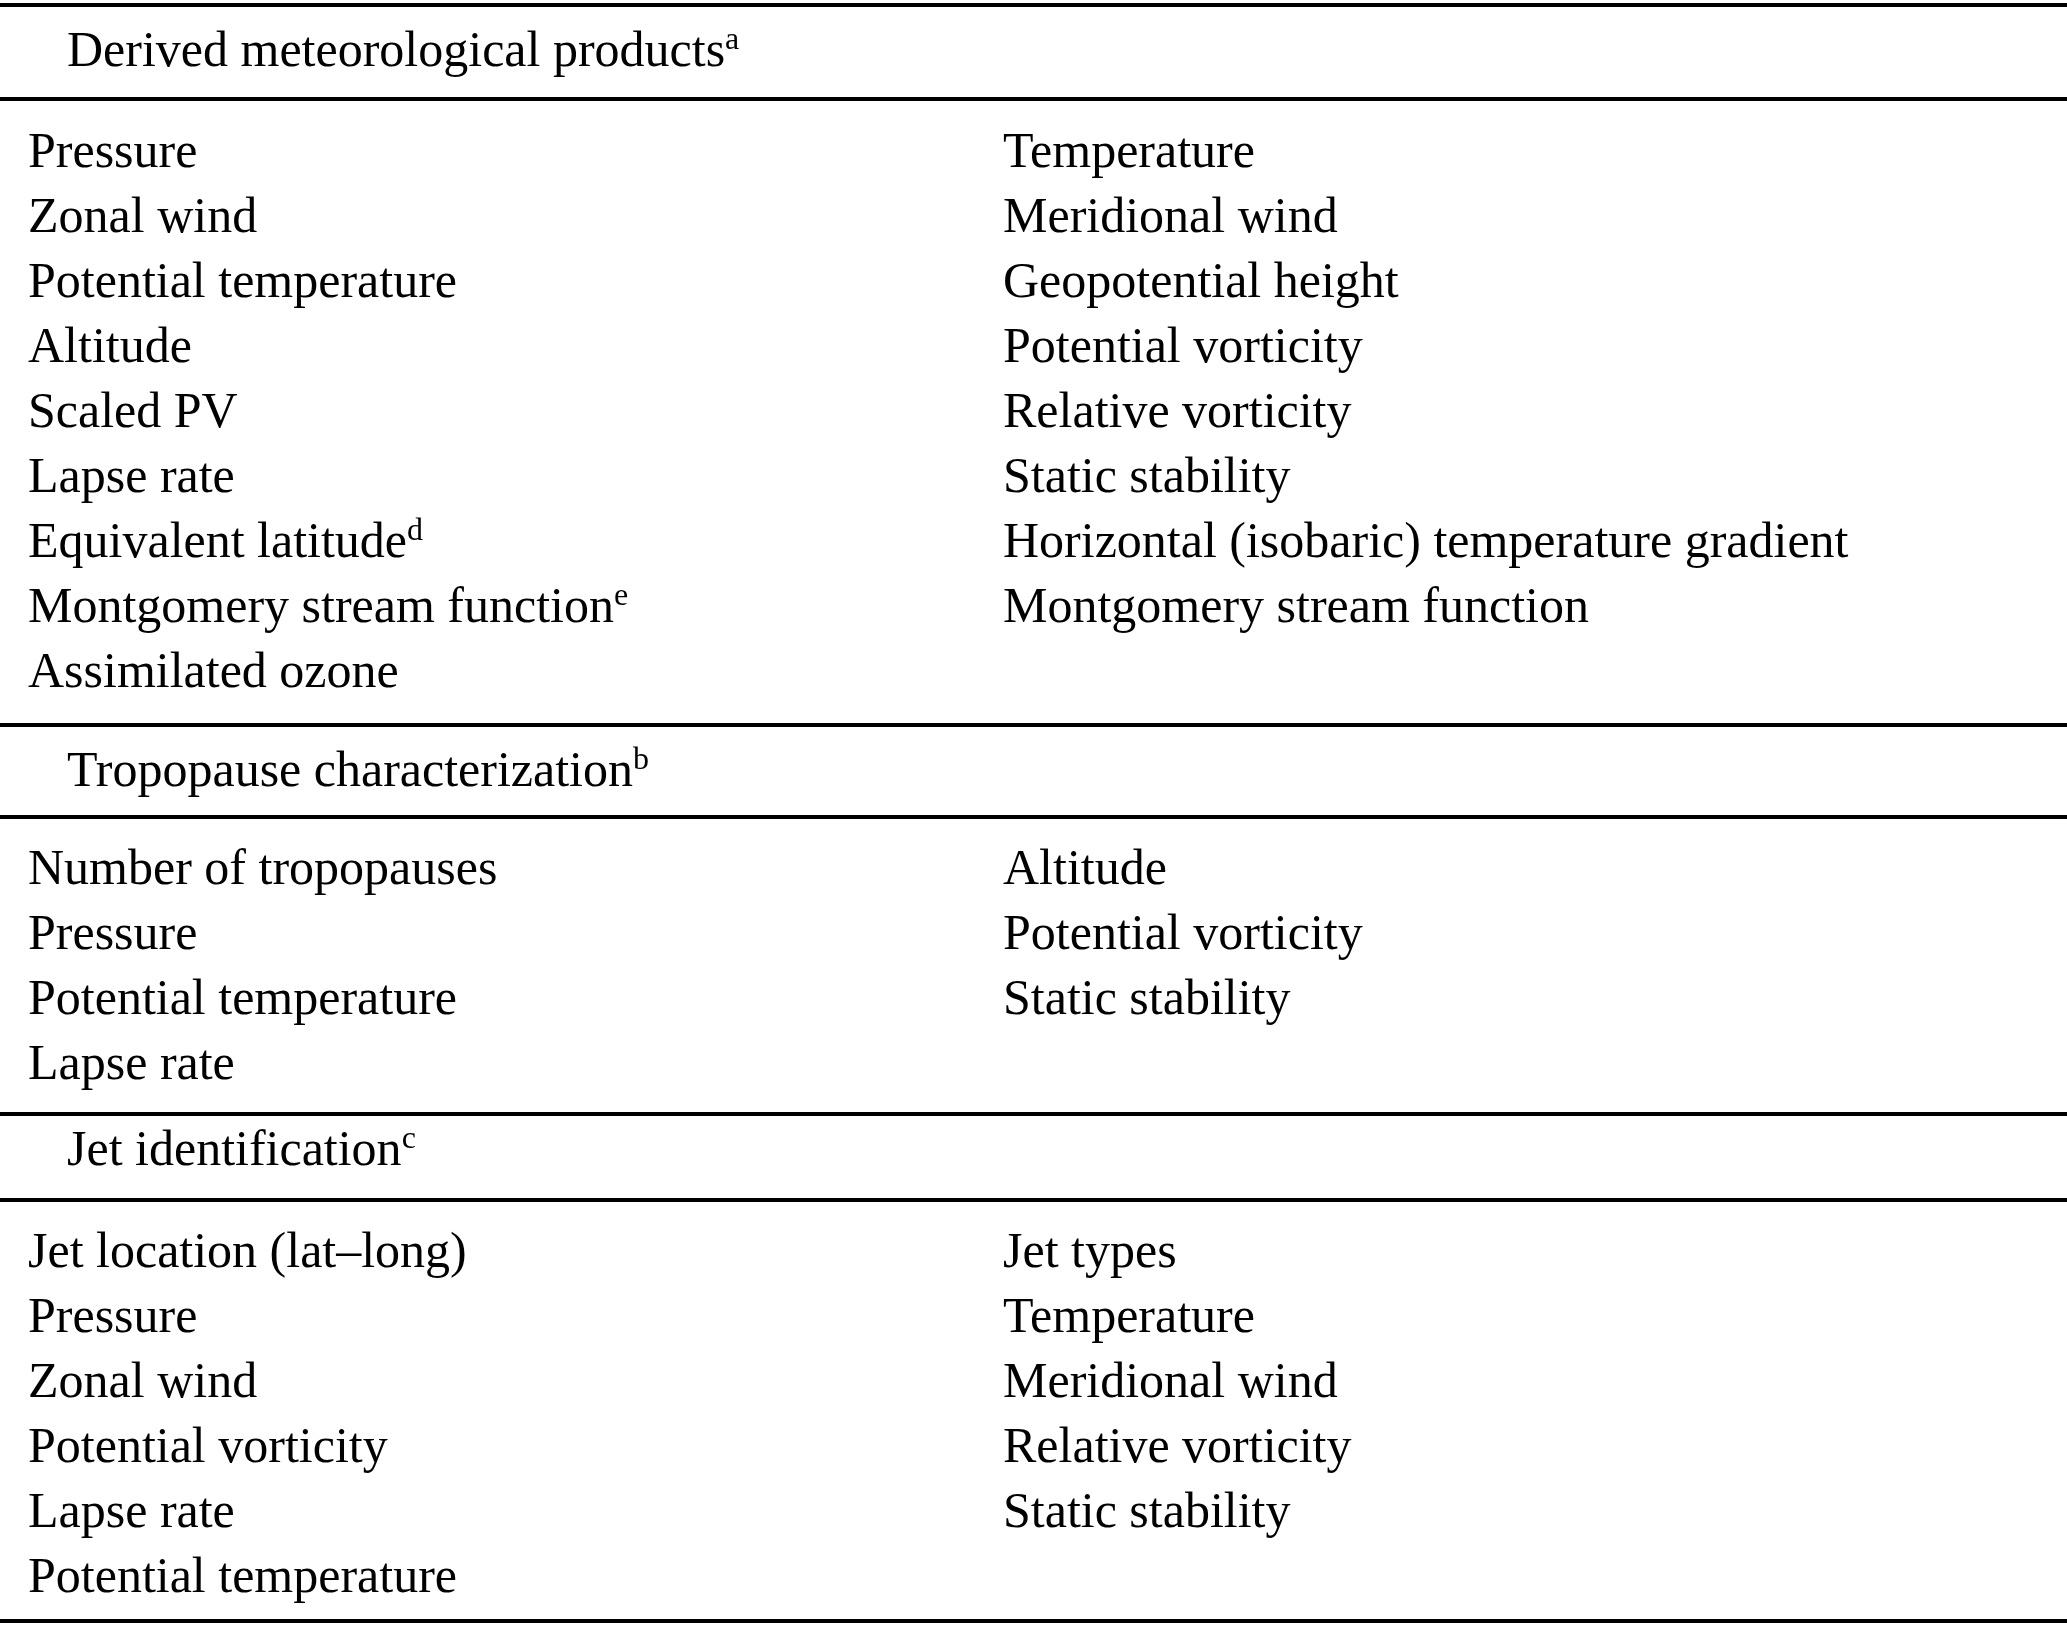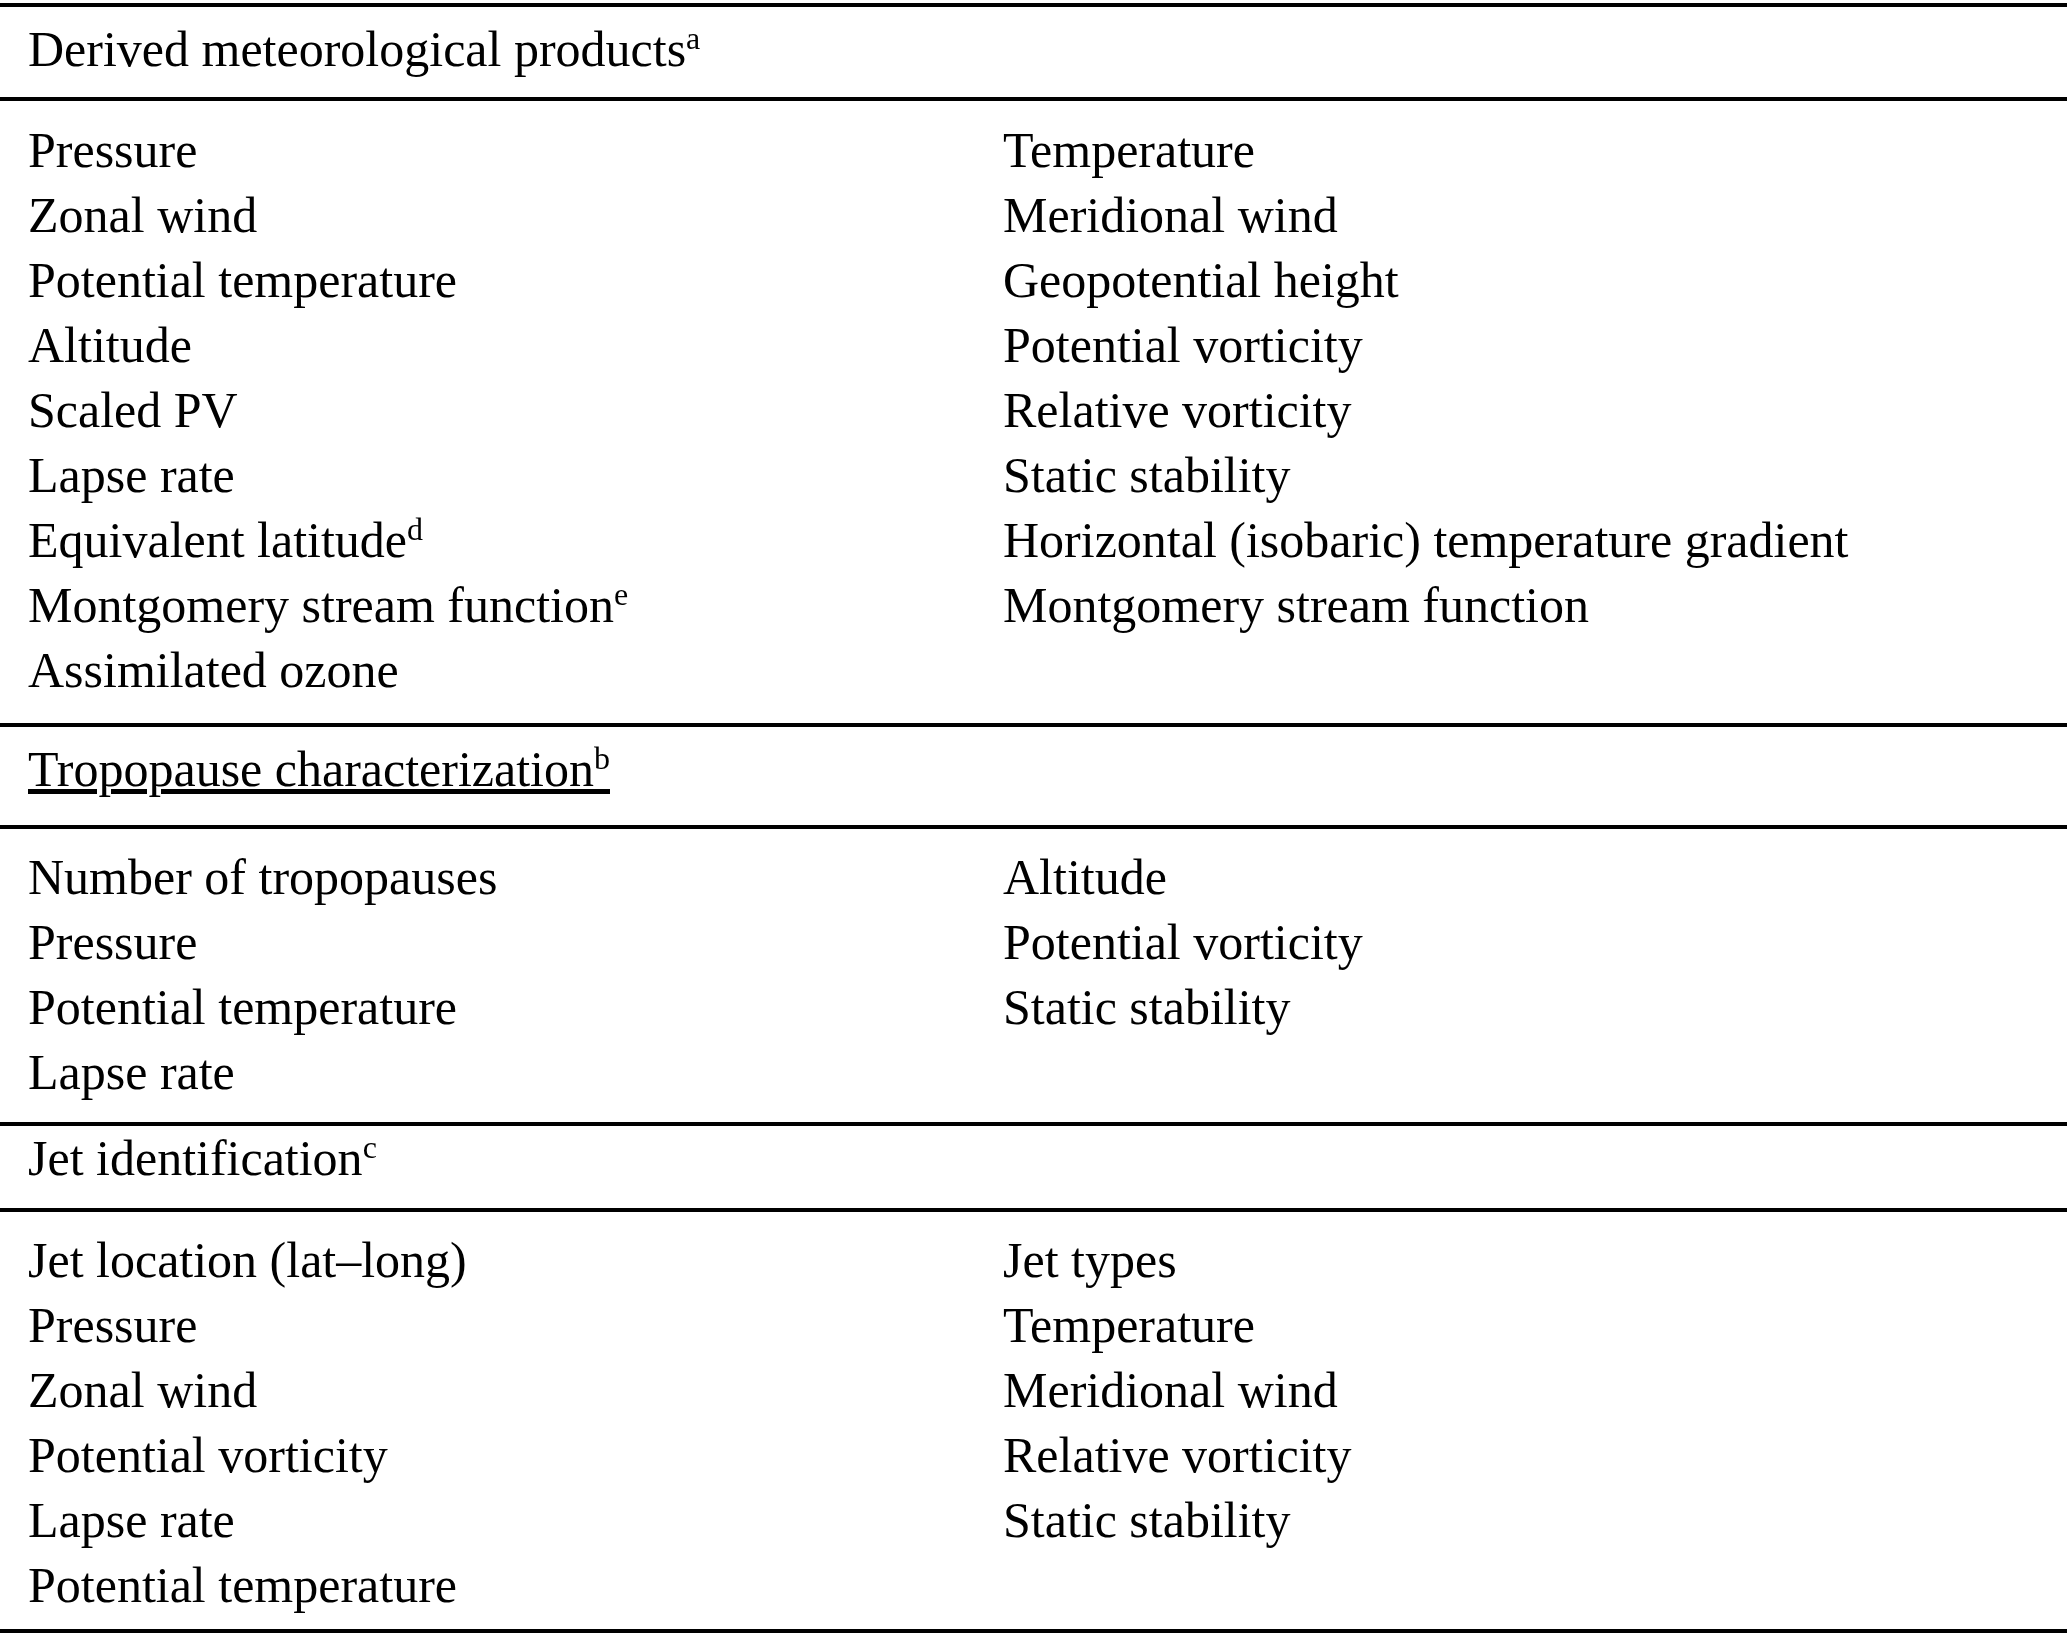--- a/index.html
+++ b/index.html
@@ -20,23 +20,24 @@
     line-height: 65px;
     overflow: hidden;
   }
   .rule {
     height: 0;
     border-top: 4px solid #000000;
   }
   .section-header {
     padding-left: 28px;
     white-space: nowrap;
+    margin-left: 39px;
   }
   .section-header.sh-0 { padding-top: 10px; padding-bottom: 15px; }
-  .section-header.sh-1 { padding-top: 10px; padding-bottom: 23px; text-decoration: underline; }
+  .section-header.sh-1 { padding-top: 10px; padding-bottom: 13px; }
   .section-header.sh-2 { padding-bottom: 17px; }
   .rows {
     display: grid;
     grid-template-columns: 975px 1fr;
     padding-left: 28px;
     padding-right: 10px;
     border-radius: 8px;
   }
   .rows.rg-0 { padding-top: 17px; padding-bottom: 20px; }
   .rows.rg-1 { padding-top: 16px; padding-bottom: 17px; }

